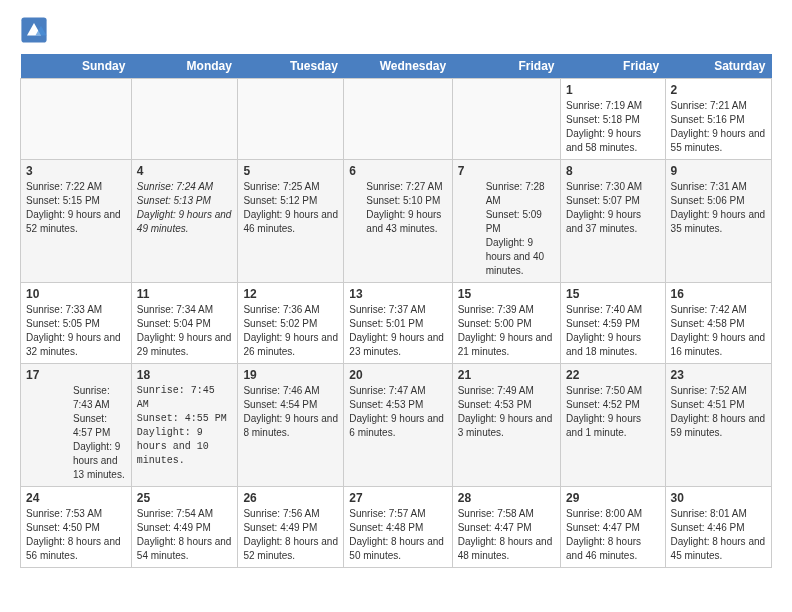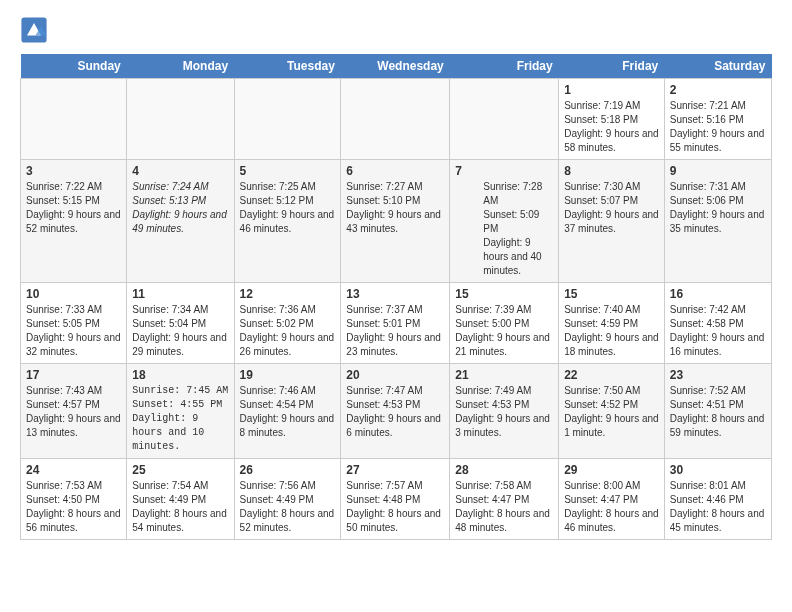--- a/index.html
+++ b/index.html
@@ -162,21 +162,21 @@
 Daylight: 9 hours and 49 minutes.</div>
           </td>
           <td>
             <span class="day-num">5</span>
             <div class="day-info" style="white-space: pre-line;">Sunrise: 7:25 AM
 Sunset: 5:12 PM
 Daylight: 9 hours and 46 minutes.</div>
           </td>
           <td>
             <span class="day-num">6</span>
-            <div class="day-info" style="white-space: pre-line;">Sunrise: 7:27 AM
+            <div class="day-info" style="white-space: pre-line; margin-left: 17px;">Sunrise: 7:27 AM
 Sunset: 5:10 PM
 Daylight: 9 hours and 43 minutes.</div>
           </td>
           <td>
             <span class="day-num">7</span>
             <div class="day-info" style="white-space: pre-line; margin-left: 28px;">Sunrise: 7:28 AM
 Sunset: 5:09 PM
 Daylight: 9 hours and 40 minutes.</div>
           </td>
           <td>
@@ -232,21 +232,21 @@
           <td>
             <span class="day-num">16</span>
             <div class="day-info" style="white-space: pre-line;">Sunrise: 7:42 AM
 Sunset: 4:58 PM
 Daylight: 9 hours and 16 minutes.</div>
           </td>
         </tr>
         <tr>
           <td>
             <span class="day-num">17</span>
-            <div class="day-info" style="white-space: pre-line;">Sunrise: 7:43 AM
+            <div class="day-info" style="white-space: pre-line; margin-left: 47px;">Sunrise: 7:43 AM
 Sunset: 4:57 PM
 Daylight: 9 hours and 13 minutes.</div>
           </td>
           <td>
             <span class="day-num">18</span>
             <div class="day-info" style="white-space: pre-line; font-family: Liberation Mono, monospace;">Sunrise: 7:45 AM
 Sunset: 4:55 PM
 Daylight: 9 hours and 10 minutes.</div>
           </td>
           <td>

